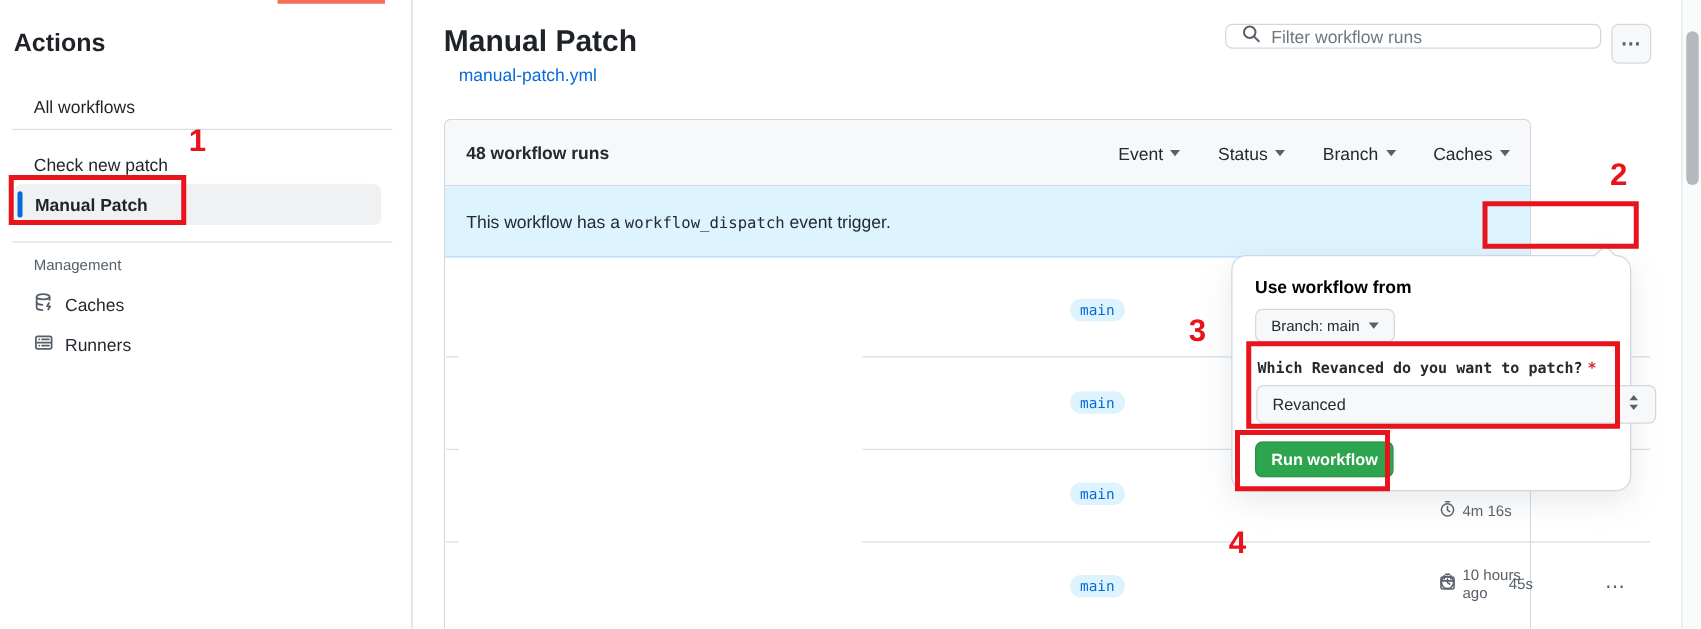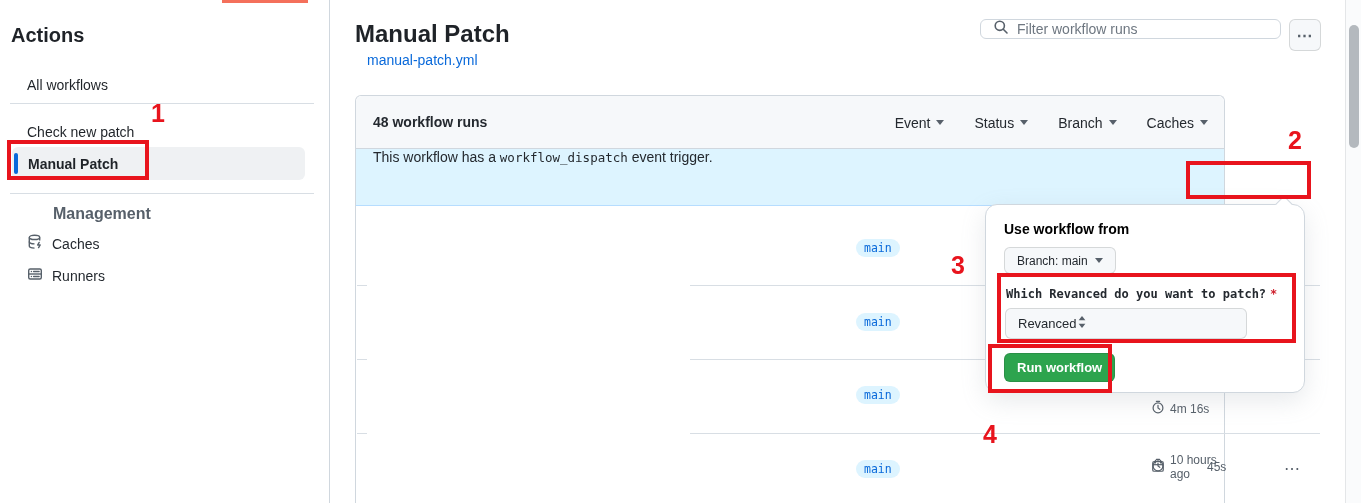--- a/index.html
+++ b/index.html
@@ -20,21 +20,21 @@
   }
   .nav-link { font-size: 14px; color: #1f2328; cursor: pointer; line-height: 18px; }
   .divider-h { background: #d8dee4; height: 1px; }
   .side-selected {
     background: #eff1f3; border-radius: 6px; display: flex; align-items: center; cursor: pointer;
   }
   .side-selected .accent-bar {
     position: absolute; left: 2px; top: 6px; bottom: 6px; width: 4px; border-radius: 3px; background: #0969da;
   }
   .side-selected .lbl { margin-left: 16px; font-size: 14px; font-weight: 700; color: #1f2328; }
-  .mgmt-header { font-size: 16px; font-weight: 700; color: #57606a; margin-left: 26px; }
+  .mgmt-header { font-size: 12px; font-weight: 400; color: #57606a; }
   .mgmt-item { display: flex; align-items: center; gap: 9px; font-size: 14px; color: #24292f; cursor: pointer; }
   .icon-svg { flex: 0 0 auto; display: inline-block; }
 
   
   .page-title { font-size: 24px; font-weight: 600; color: #1f2328; }
   .file-link { font-size: 14px; color: #0969da; cursor: pointer; margin-left: 12px; }
   .search-box {
     display: flex; align-items: center; gap: 8px; padding: 0 12px;
     border: 1px solid #d0d7de; border-radius: 6px; background: #fff;
   }
@@ -51,21 +51,21 @@
     position: absolute; left: 0; right: 0; top: 0; height: 53px;
     background: #f6f8fa; border-bottom: 1px solid #d0d7de; border-radius: 6px 6px 0 0;
     display: flex; align-items: center;
   }
   .runs-count { margin-left: 17px; font-size: 14px; font-weight: 700; color: #24292f; }
   .filters { position: absolute; right: 16px; top: 0; height: 53px; display: flex; align-items: center; gap: 30px; }
   .filter { display: flex; align-items: center; gap: 6px; font-size: 14px; color: #24292f; cursor: pointer; }
   .caret-down { width: 0; height: 0; border-left: 4px solid transparent; border-right: 4px solid transparent; border-top: 5px solid #57606a; }
   .banner {
     position: absolute; left: 0; right: 0; top: 53px; height: 57px;
-    background: #ddf4ff; border-bottom: 1px solid #b6ddff; display: flex; 
+    background: #ddf4ff; border-bottom: 1px solid #b6ddff; display: flex; align-items: center;
   }
   .banner-text { margin-left: 17px; font-size: 14px; color: #24292f; }
   .code { font-family: "DejaVu Sans Mono", "Liberation Mono", monospace; font-size: 12.5px; color: #24292f; }
   .banner-btn {
     position: absolute; right: 16px; top: 18px; height: 29px; padding: 0 12px;
     display: inline-flex; align-items: center; gap: 8px;
     background: #f6f8fa; border: 1px solid rgba(27,31,36,0.15); border-radius: 6px;
     font-size: 13px; color: #24292f; cursor: pointer;
   }
   .row-divider { position: absolute; left: 1px; width: 963px; height: 1px; background: #d8dee4; z-index: 1; }
@@ -94,23 +94,23 @@
     display: inline-flex; align-items: center; gap: 7px;
     background: #f6f8fa; border: 1px solid rgba(27,31,36,0.15); border-radius: 6px;
     font-size: 12px; color: #24292f; cursor: pointer;
   }
   .dlg-label {
     position: absolute; left: 20px; top: 82px;
     font-family: "DejaVu Sans Mono", "Liberation Mono", monospace; font-size: 12px; font-weight: 700; color: #24292f;
   }
   .dlg-label .req { color: #cf222e; margin-left: 4px; font-weight: 700; }
   .dlg-select {
-    position: absolute; left: 19px; top: 103px; width: 242px; height: 31px;
+    position: absolute; left: 19px; top: 103px; width: 320px; height: 31px;
     background: #f6f8fa; border: 1px solid rgba(27,31,36,0.15); border-radius: 6px;
-    display: flex; align-items: center; padding: 0 12px;
+    display: flex; align-items: center; justify-content: space-between; padding: 0 12px;
     font-size: 13px; color: #24292f; cursor: pointer;
   }
   .dlg-run-btn {
     position: absolute; left: 18px; top: 148px; height: 29px; padding: 0 12px;
     display: inline-flex; align-items: center; justify-content: center;
     background: #2da44e; border: 1px solid rgba(27,31,36,0.15); border-radius: 6px;
     color: #ffffff; font-size: 13px; font-weight: 600; cursor: pointer;
   }
 
   

